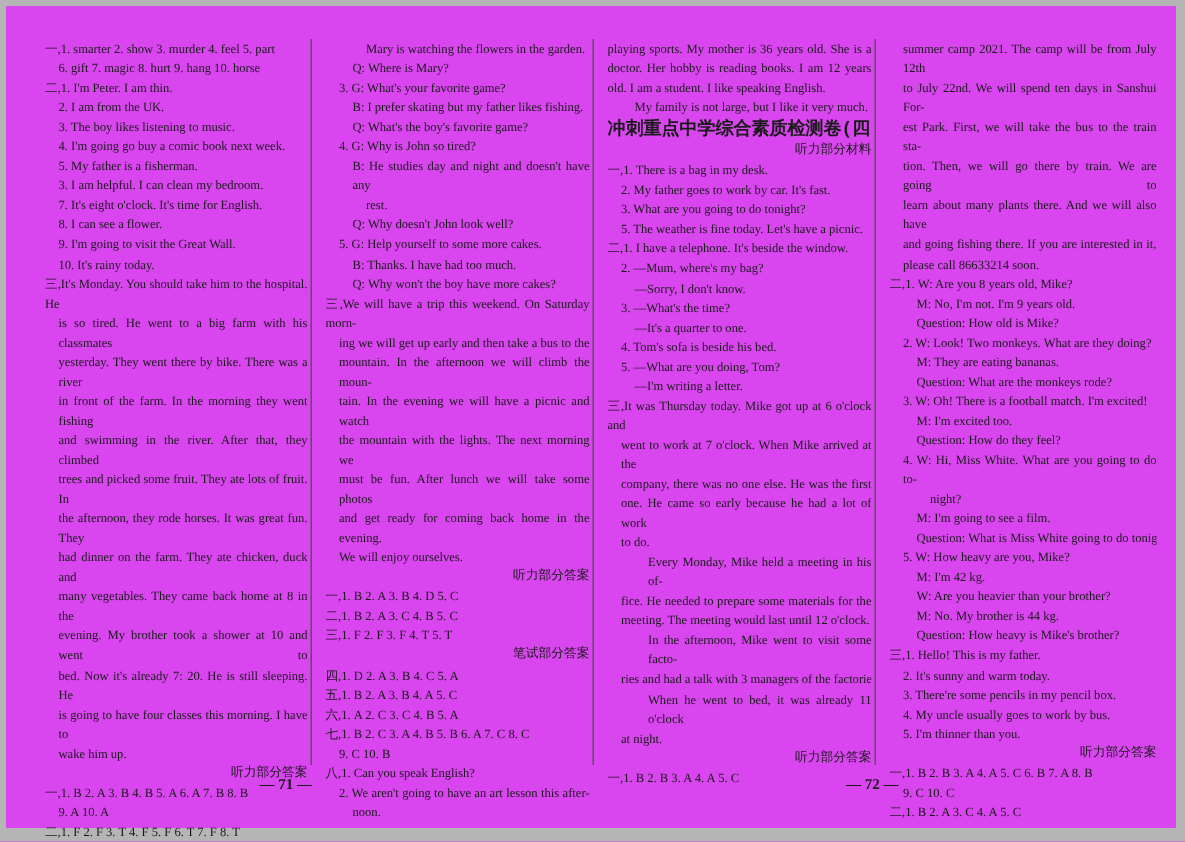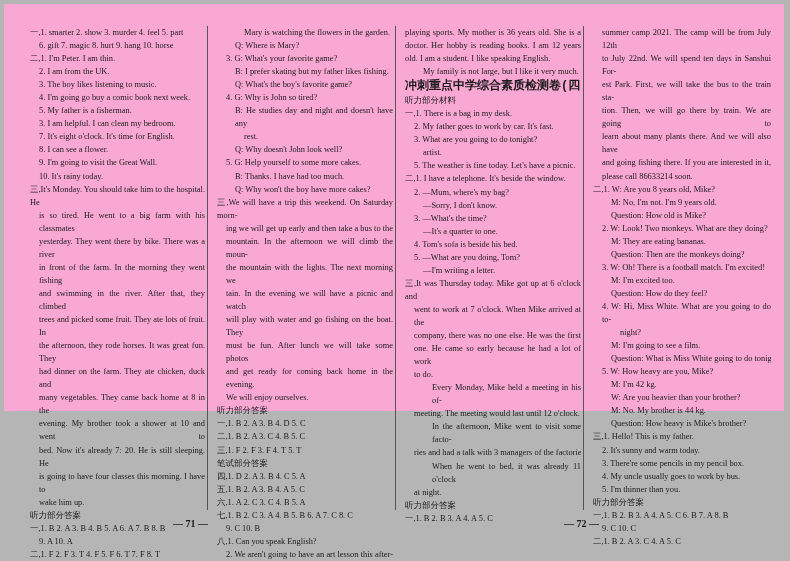--- a/index.html
+++ b/index.html
@@ -1,29 +1,29 @@
 <!DOCTYPE html>
 <html><head>
 <meta charset="utf-8">
 <style>
   html, body { margin:0; padding:0; }
   body { width:790px; height:561px; background:#b5b5b5; position:relative; overflow:hidden;
          font-family:"Liberation Serif","DejaVu Serif",serif; color:#1a1a1a; }
-  .page { position:absolute; left:4px; top:4px; width:780px; height:407px; background:#f9a8d4; }
+  .page { position:absolute; left:4px; top:4px; width:780px; height:548px; background:#d946ef; }
   .col { position:absolute; top:22px; font-size:8.4px; line-height:13.05px; }
   .c1 { left:26px; width:175px; }
   .c2 { left:213px; width:176px; }
   .c3 { left:401px; width:176px; }
   .c4 { left:589px; width:178px; }
   .rule { position:absolute; top:22px; width:1px; height:484px; background:#555; }
   .r1 { left:203px; } .r2 { left:391px; } .r3 { left:579px; }
   .ln { white-space:nowrap; overflow:hidden; }
   .i1 { padding-left:9px; } .i2 { padding-left:18px; } .i3 { padding-left:27px; }
   .just { text-align:justify; text-align-last:justify; white-space:normal; }
-  .sec { text-align:left; font-family:"DejaVu Sans",sans-serif; font-size:8.5px; }
+  .sec { text-align:right; font-family:"DejaVu Sans",sans-serif; font-size:8.5px; }
   .title { text-align:right; font-family:Liberation Mono, monospace; font-weight:bold; font-size:12px; line-height:16px; }
   .pnum { position:absolute; top:514px; font-weight:bold; font-size:10px; font-family:"Liberation Serif",serif;text-align:center; }
   .p1 { left:169px; } .p2 { left:560px; }
 </style>
 </head>
 <body>
 
 <div class="page">
   <div class="col c1">
       <div class="ln ">一,1. smarter   2. show   3. murder   4. feel   5. part</div>
@@ -67,23 +67,22 @@
       <div class="ln i1">4. G: Why is John so tired?</div>
       <div class="ln i2 just">B: He studies day and night and doesn't have any</div>
       <div class="ln i3">rest.</div>
       <div class="ln i2">Q: Why doesn't John look well?</div>
       <div class="ln i1">5. G: Help yourself to some more cakes.</div>
       <div class="ln i2">B: Thanks. I have had too much.</div>
       <div class="ln i2">Q: Why won't the boy have more cakes?</div>
       <div class="ln just">三,We will have a trip this weekend. On Saturday morn-</div>
       <div class="ln i1 just">ing we will get up early and then take a bus to the</div>
       <div class="ln i1 just">mountain. In the afternoon we will climb the moun-</div>
+      <div class="ln i1 just">tain. In the evening we will have a picnic and watch</div>
       <div class="ln i1 just">the mountain with the lights. The next morning we</div>
-      <div class="ln i1 just">tain. In the evening we will have a picnic and watch</div>
-      <div class="ln i1 just">will play with water and go fishing on the boat. They</div>
       <div class="ln i1 just">must be fun. After lunch we will take some photos</div>
       <div class="ln i1 just">and get ready for coming back home in the evening.</div>
       <div class="ln i1">We will enjoy ourselves.</div>
       <div class="ln sec">听力部分答案</div>
       <div class="ln ">一,1. B   2. A   3. B   4. D   5. C</div>
       <div class="ln ">二,1. B   2. A   3. C   4. B   5. C</div>
       <div class="ln ">三,1. F   2. F   3. F   4. T   5. T</div>
       <div class="ln sec">笔试部分答案</div>
       <div class="ln ">四,1. D   2. A   3. B   4. C   5. A</div>
       <div class="ln ">五,1. B   2. A   3. B   4. A   5. C</div>
@@ -98,36 +97,36 @@
   <div class="col c3">
       <div class="ln just">playing sports. My mother is 36 years old. She is a</div>
       <div class="ln just">doctor. Her hobby is reading books. I am 12 years</div>
       <div class="ln ">old. I am a student. I like speaking English.</div>
       <div class="ln i2">My family is not large, but I like it very much.</div>
       <div class="ln title">冲刺重点中学综合素质检测卷(四)</div>
       <div class="ln sec">听力部分材料</div>
       <div class="ln ">一,1. There is a bag in my desk.</div>
       <div class="ln i1">2. My father goes to work by car. It's fast.</div>
       <div class="ln i1">3. What are you going to do tonight?</div>
-      <div class="ln i2">artist.</div>
       <div class="ln i1">5. The weather is fine today. Let's have a picnic.</div>
       <div class="ln ">二,1. I have a telephone. It's beside the window.</div>
       <div class="ln i1">2. —Mum, where's my bag?</div>
       <div class="ln i2">—Sorry, I don't know.</div>
       <div class="ln i1">3. —What's the time?</div>
       <div class="ln i2">—It's a quarter to one.</div>
       <div class="ln i1">4. Tom's sofa is beside his bed.</div>
       <div class="ln i1">5. —What are you doing, Tom?</div>
       <div class="ln i2">—I'm writing a letter.</div>
       <div class="ln just">三,It was Thursday today. Mike got up at 6 o'clock and</div>
       <div class="ln i1 just">went to work at 7 o'clock. When Mike arrived at the</div>
       <div class="ln i1 just">company, there was no one else. He was the first</div>
       <div class="ln i1 just">one. He came so early because he had a lot of work</div>
       <div class="ln i1">to do.</div>
       <div class="ln i3 just">Every Monday, Mike held a meeting in his of-</div>
+      <div class="ln i1 just">fice. He needed to prepare some materials for the</div>
       <div class="ln i1">meeting. The meeting would last until 12 o'clock.</div>
       <div class="ln i3 just">In the afternoon, Mike went to visit some facto-</div>
       <div class="ln i1">ries and had a talk with 3 managers of the factories.</div>
       <div class="ln i3 just">When he went to bed, it was already 11 o'clock</div>
       <div class="ln i1">at night.</div>
       <div class="ln sec">听力部分答案</div>
       <div class="ln ">一,1. B   2. B   3. A   4. A   5. C</div>
     </div>
   <div class="rule r3"></div>
   <div class="col c4">
@@ -136,21 +135,21 @@
       <div class="ln i1 just">est Park. First, we will take the bus to the train sta-</div>
       <div class="ln i1 just">tion. Then, we will go there by train. We are going to</div>
       <div class="ln i1 just">learn about many plants there. And we will also have</div>
       <div class="ln i1 just">and going fishing there. If you are interested in it,</div>
       <div class="ln i1">please call 86633214 soon.</div>
       <div class="ln ">二,1. W: Are you 8 years old, Mike?</div>
       <div class="ln i2">M: No, I'm not. I'm 9 years old.</div>
       <div class="ln i2">Question: How old is Mike?</div>
       <div class="ln i1">2. W: Look! Two monkeys. What are they doing?</div>
       <div class="ln i2">M: They are eating bananas.</div>
-      <div class="ln i2">Question: Then are the monkeys doing?</div>
+      <div class="ln i2">Question: What are the monkeys rode?</div>
       <div class="ln i1">3. W: Oh! There is a football match. I'm excited!</div>
       <div class="ln i2">M: I'm excited too.</div>
       <div class="ln i2">Question: How do they feel?</div>
       <div class="ln i1 just">4. W: Hi, Miss White. What are you going to do to-</div>
       <div class="ln i3">night?</div>
       <div class="ln i2">M: I'm going to see a film.</div>
       <div class="ln i2">Question: What is Miss White going to do tonight?</div>
       <div class="ln i1">5. W: How heavy are you, Mike?</div>
       <div class="ln i2">M: I'm 42 kg.</div>
       <div class="ln i2">W: Are you heavier than your brother?</div>

